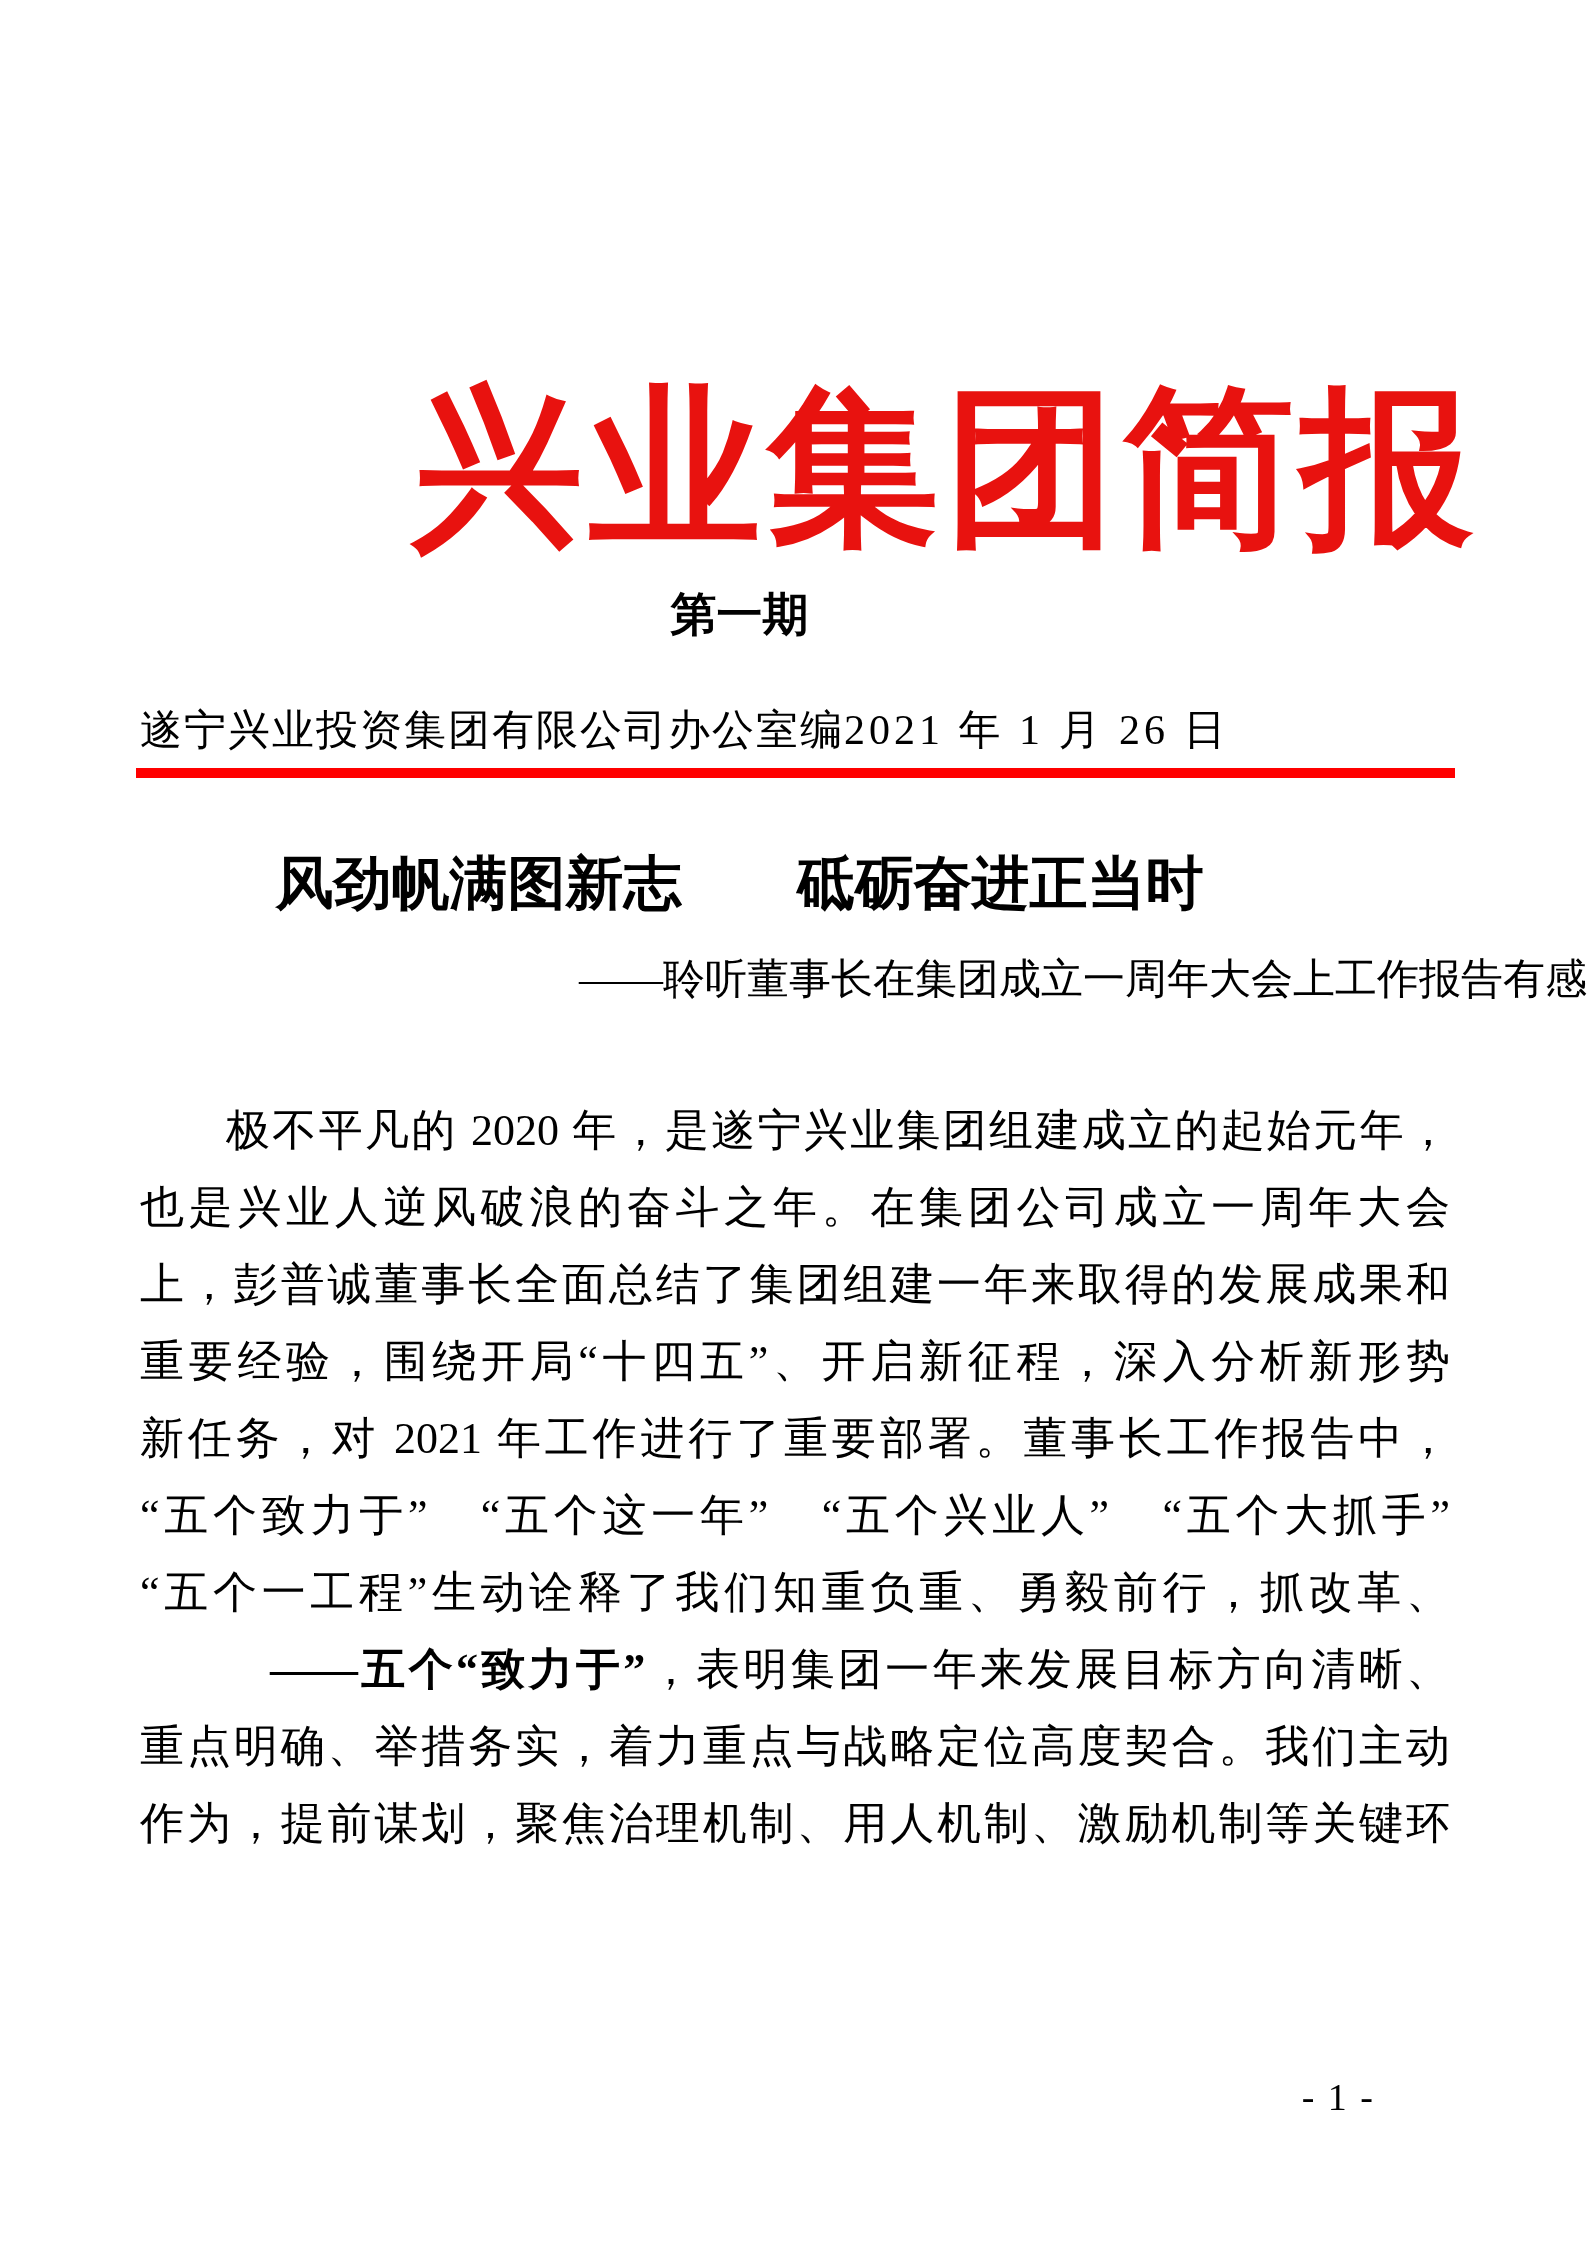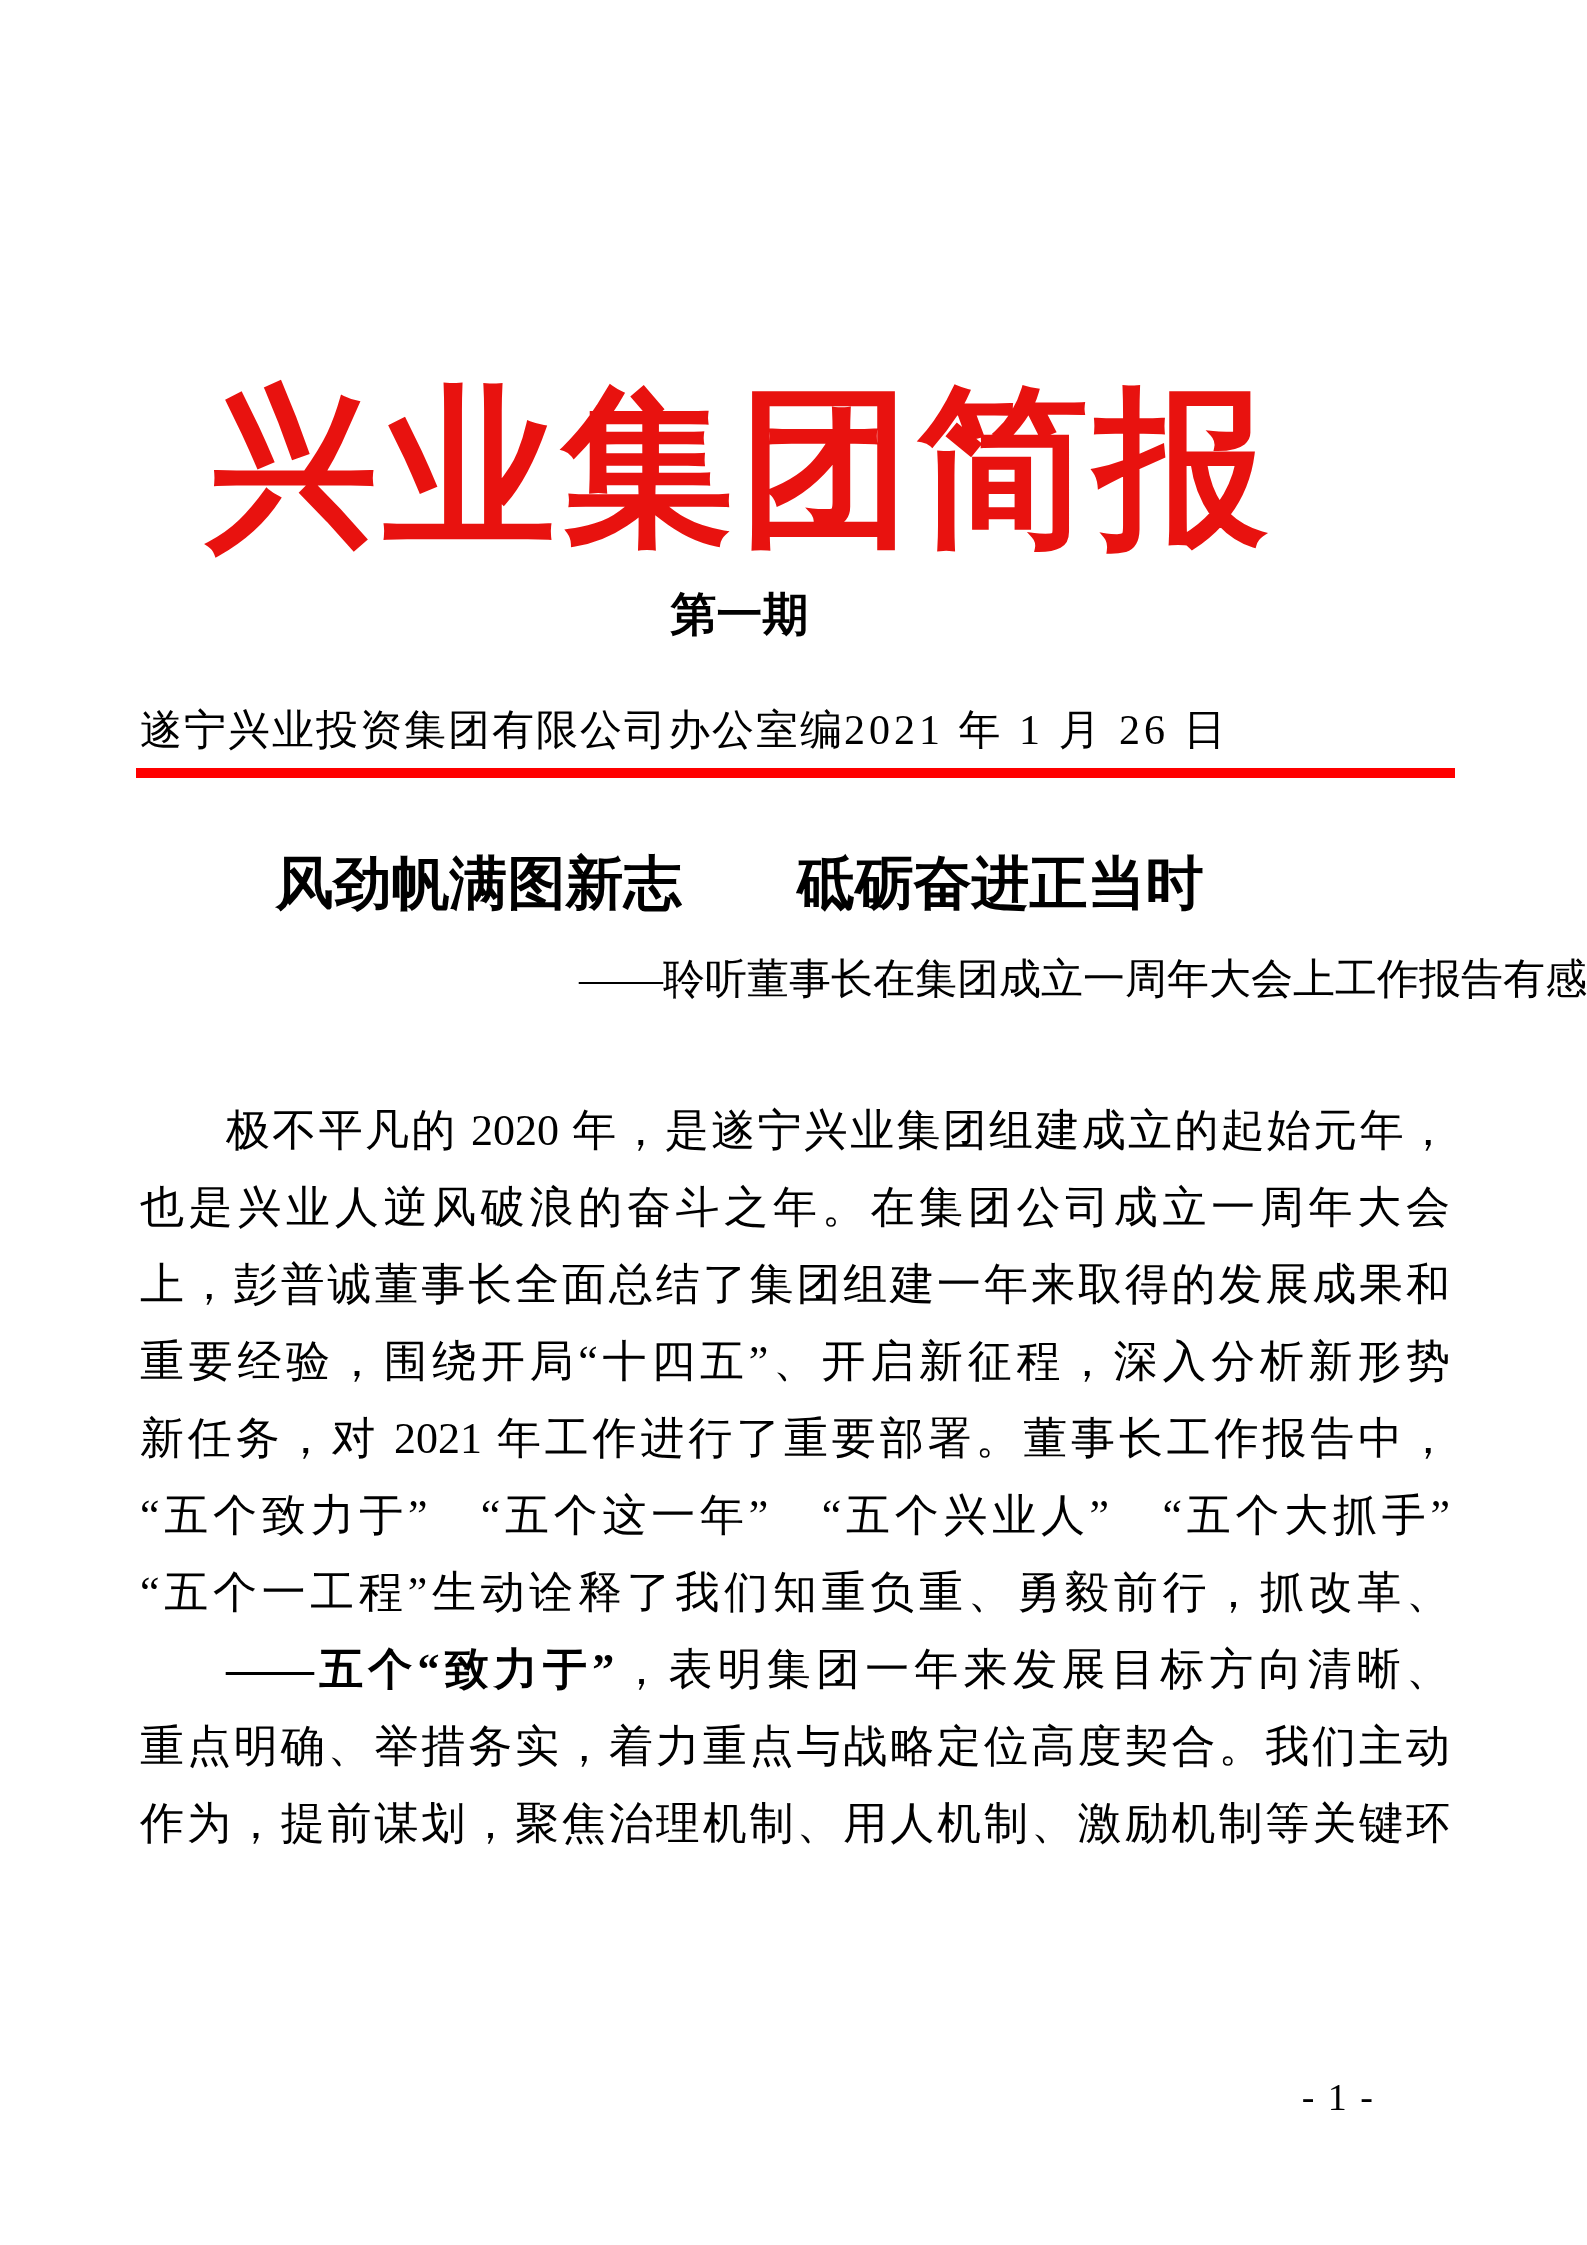--- a/index.html
+++ b/index.html
@@ -7,21 +7,21 @@
     position:relative;
     width:1587px; height:2245px;
     background:#ffffff;
     font-family:"Liberation Serif", serif;
     color:#000000;
     overflow:hidden;
   }
   .masthead {
     position:absolute; top:352px; left:0; width:100%;
     box-sizing:border-box; padding-right:108px;
-    text-align:center;
+    text-align:right;
     font-size:172px; line-height:230px;
     font-weight:bold;
     letter-spacing:6px;
     color:var(--masthead_red, #e8120f);
     font-family:"DejaVu Serif", serif;
     white-space:nowrap;
   }
   .issue {
     position:absolute; top:584px; left:0; width:100%;
     box-sizing:border-box; padding-right:108px;
@@ -61,21 +61,21 @@
     position:absolute; top:1092px; left:140px; width:1310px;
     font-size:44px;
   }
   .line {
     height:77px; line-height:77px;
     white-space:nowrap;
     text-align:justify;
     text-align-last:justify;
   }
   .indent { text-indent:86px; }
-  .bold { font-weight:bold; }
+  .bold { font-weight:bold;margin-left:44px; }
   .page-num {
     position:absolute; top:2072px; right:212px;
     font-size:38px; line-height:50px;
     letter-spacing:2px;
   }
 </style>
 </head>
 <body style="--masthead_red: #e8120f; --rule_red: #ff0000;">
 
 <div class="page">

